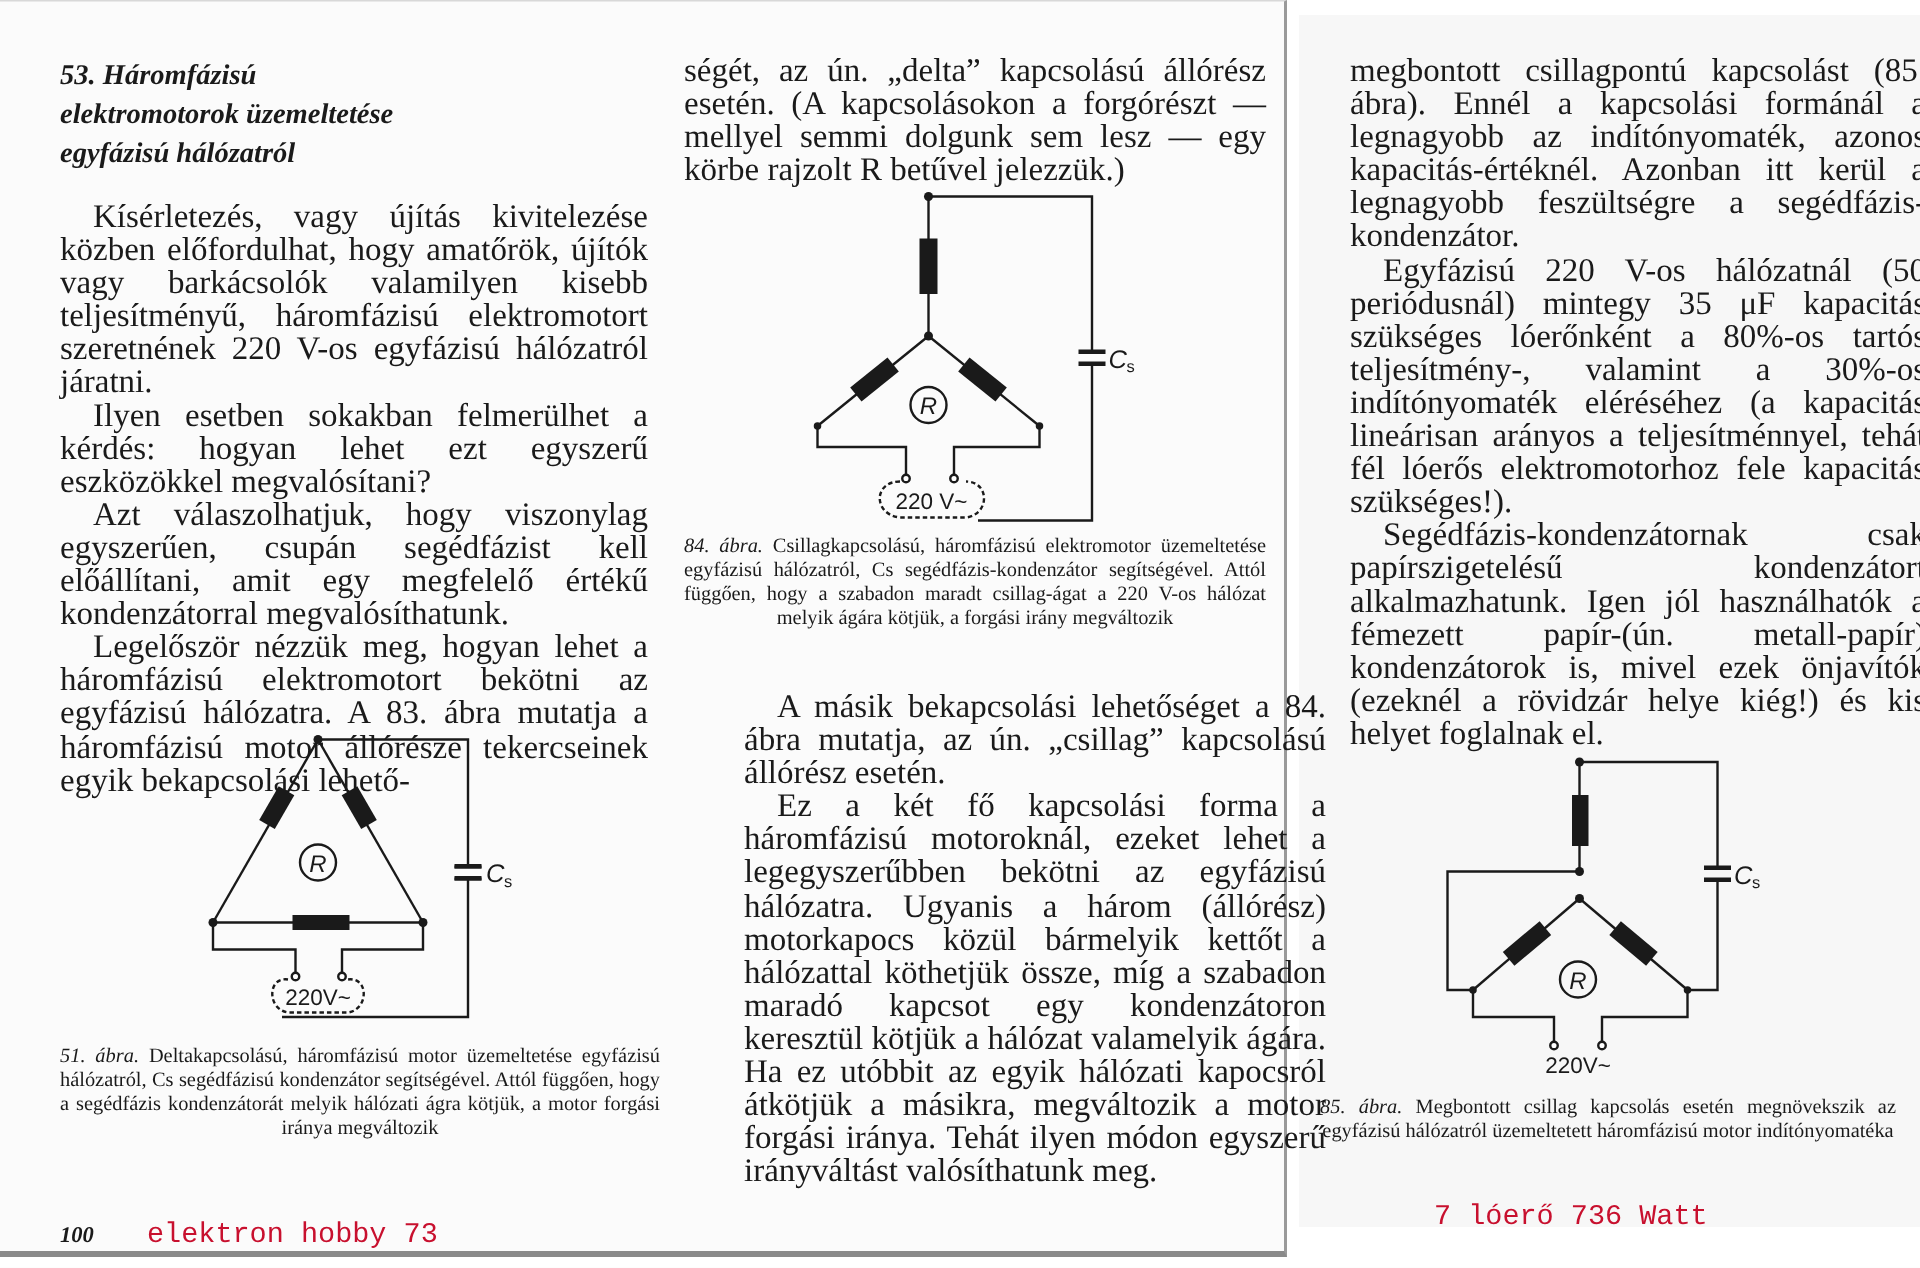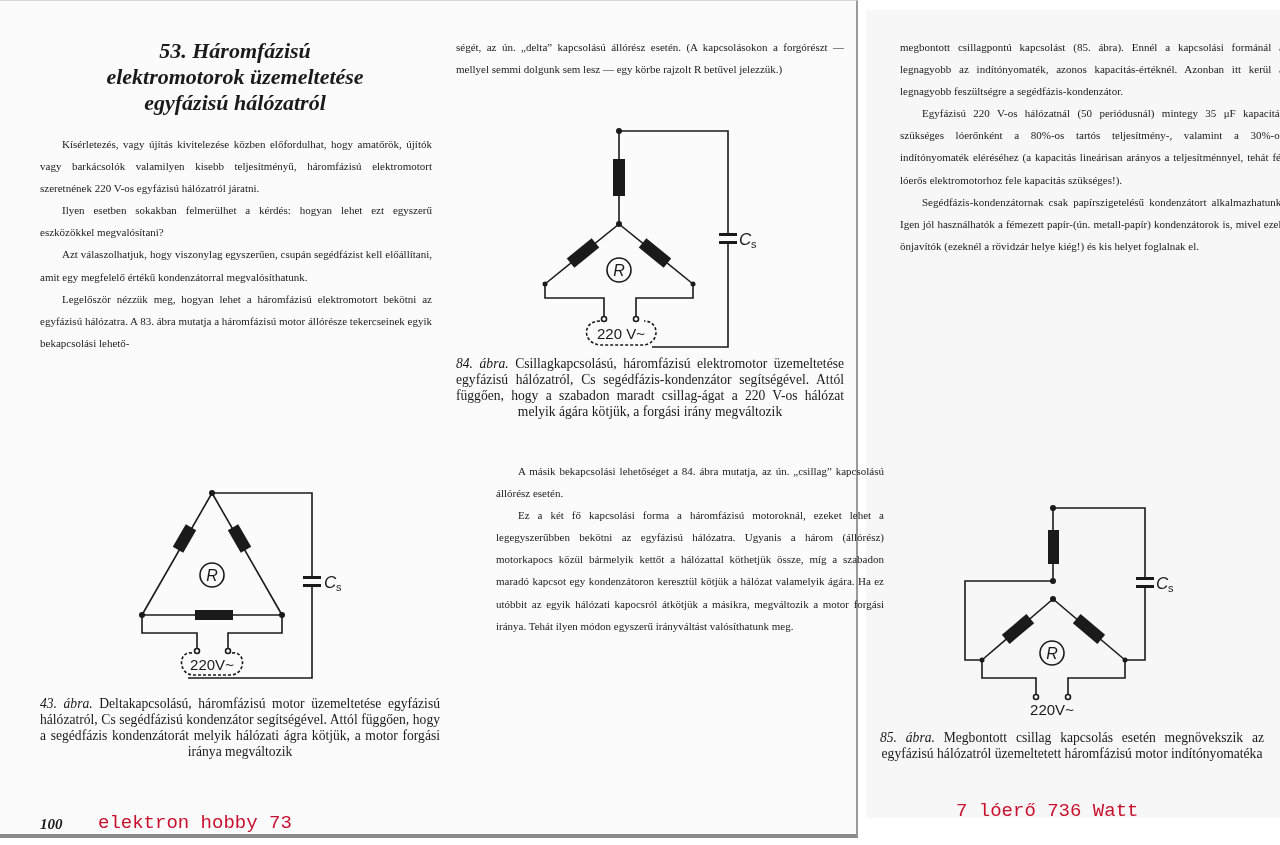--- a/index.html
+++ b/index.html
@@ -1,25 +1,25 @@
 <!DOCTYPE html>
 <html><head>
 <meta charset="utf-8">
 <style>
   html, body { margin:0; padding:0; }
   body { width:1280px; height:845px; background:#ffffff; position:relative; overflow:hidden;
          font-family:"Liberation Serif", "DejaVu Serif", serif; color:#1a1a1a; }
   .page-left { position:absolute; left:0; top:0; width:858px; height:838px; background:#fbfbfb;
                border-top:1px solid #d8d8d8; border-right:2px solid #9a9a9a; border-bottom:4px solid #8a8a8a; box-sizing:border-box; }
   .page-right { position:absolute; left:866px; top:10px; width:414px; height:808px; background:#f7f7f7; }
-  .col { position:absolute; font-size:11px; line-height:22.1px; text-align:justify; }
+  .col { position:absolute; font-size:22px; line-height:22.1px; text-align:justify; }
   .col p { margin:0; text-indent:22px; }
   .col p.noindent { text-indent:0; }
-  .title { position:absolute; left:40px; top:38px; width:390px; text-align:center;
-           font-style:italic; font-weight:bold; font-size:22px; line-height:26px; }
+  .title { position:absolute; left:40px; top:38px; width:390px; 
+           font-style:italic; font-weight:bold; font-size:19px; line-height:26px; }
   .caption { position:absolute; font-size:13.6px; line-height:16px; text-align:justify; text-align-last:center; }
   .caption .fig { font-style:italic; }
   .footer-num { position:absolute; left:40px; top:816px; font-style:italic; font-weight:bold; font-size:15px; }
   .mono-note { position:absolute; font-family:"Liberation Mono", "DejaVu Sans Mono", monospace;
                color:#c8102e; font-size:19px; }
   svg text { font-family:"Liberation Sans", "DejaVu Sans", sans-serif; fill:#1a1a1a; }
 </style>
 </head>
 <body>
 
@@ -65,21 +65,21 @@
   <rect x="200" y="94" width="24" height="6" fill="#fbfbfb"></rect>
   <rect x="203" y="91" width="18" height="3" fill="#1a1a1a"></rect>
   <rect x="203" y="99" width="18" height="3" fill="#1a1a1a"></rect>
   <text x="112" y="96" text-anchor="middle" font-size="16" font-style="italic">R</text>
   <text x="224" y="103" font-size="17" font-style="italic">C</text>
   <text x="236" y="106" font-size="11">s</text>
   <text x="112" y="185" text-anchor="middle" font-size="15">220V~</text>
 </svg>
 
 <div class="caption" style="left:40px; top:696px; width:400px;">
-  <span class="fig">43. ábra.</span>
+  <span class="fig">51. ábra.</span>
   <span>Deltakapcsolású, háromfázisú motor üzemeltetése egyfázisú hálózatról, Cs segédfázisú kondenzátor segítségével. Attól függően, hogy a segédfázis kondenzátorát melyik hálózati ágra kötjük, a motor forgási iránya megváltozik</span>
 </div>
 
 <div class="footer-num">100</div>
 <div class="mono-note" style="left:98px; top:812px;">elektron hobby 73</div>
 
 <div class="col" style="left:456px; top:36px; width:388px;">
   <p class="noindent">ségét, az ún. „delta” kapcsolású állórész esetén. (A kapcsolásokon a forgórészt — mellyel semmi dolgunk sem lesz — egy körbe rajzolt R betűvel jelezzük.)</p>
 </div>
 

